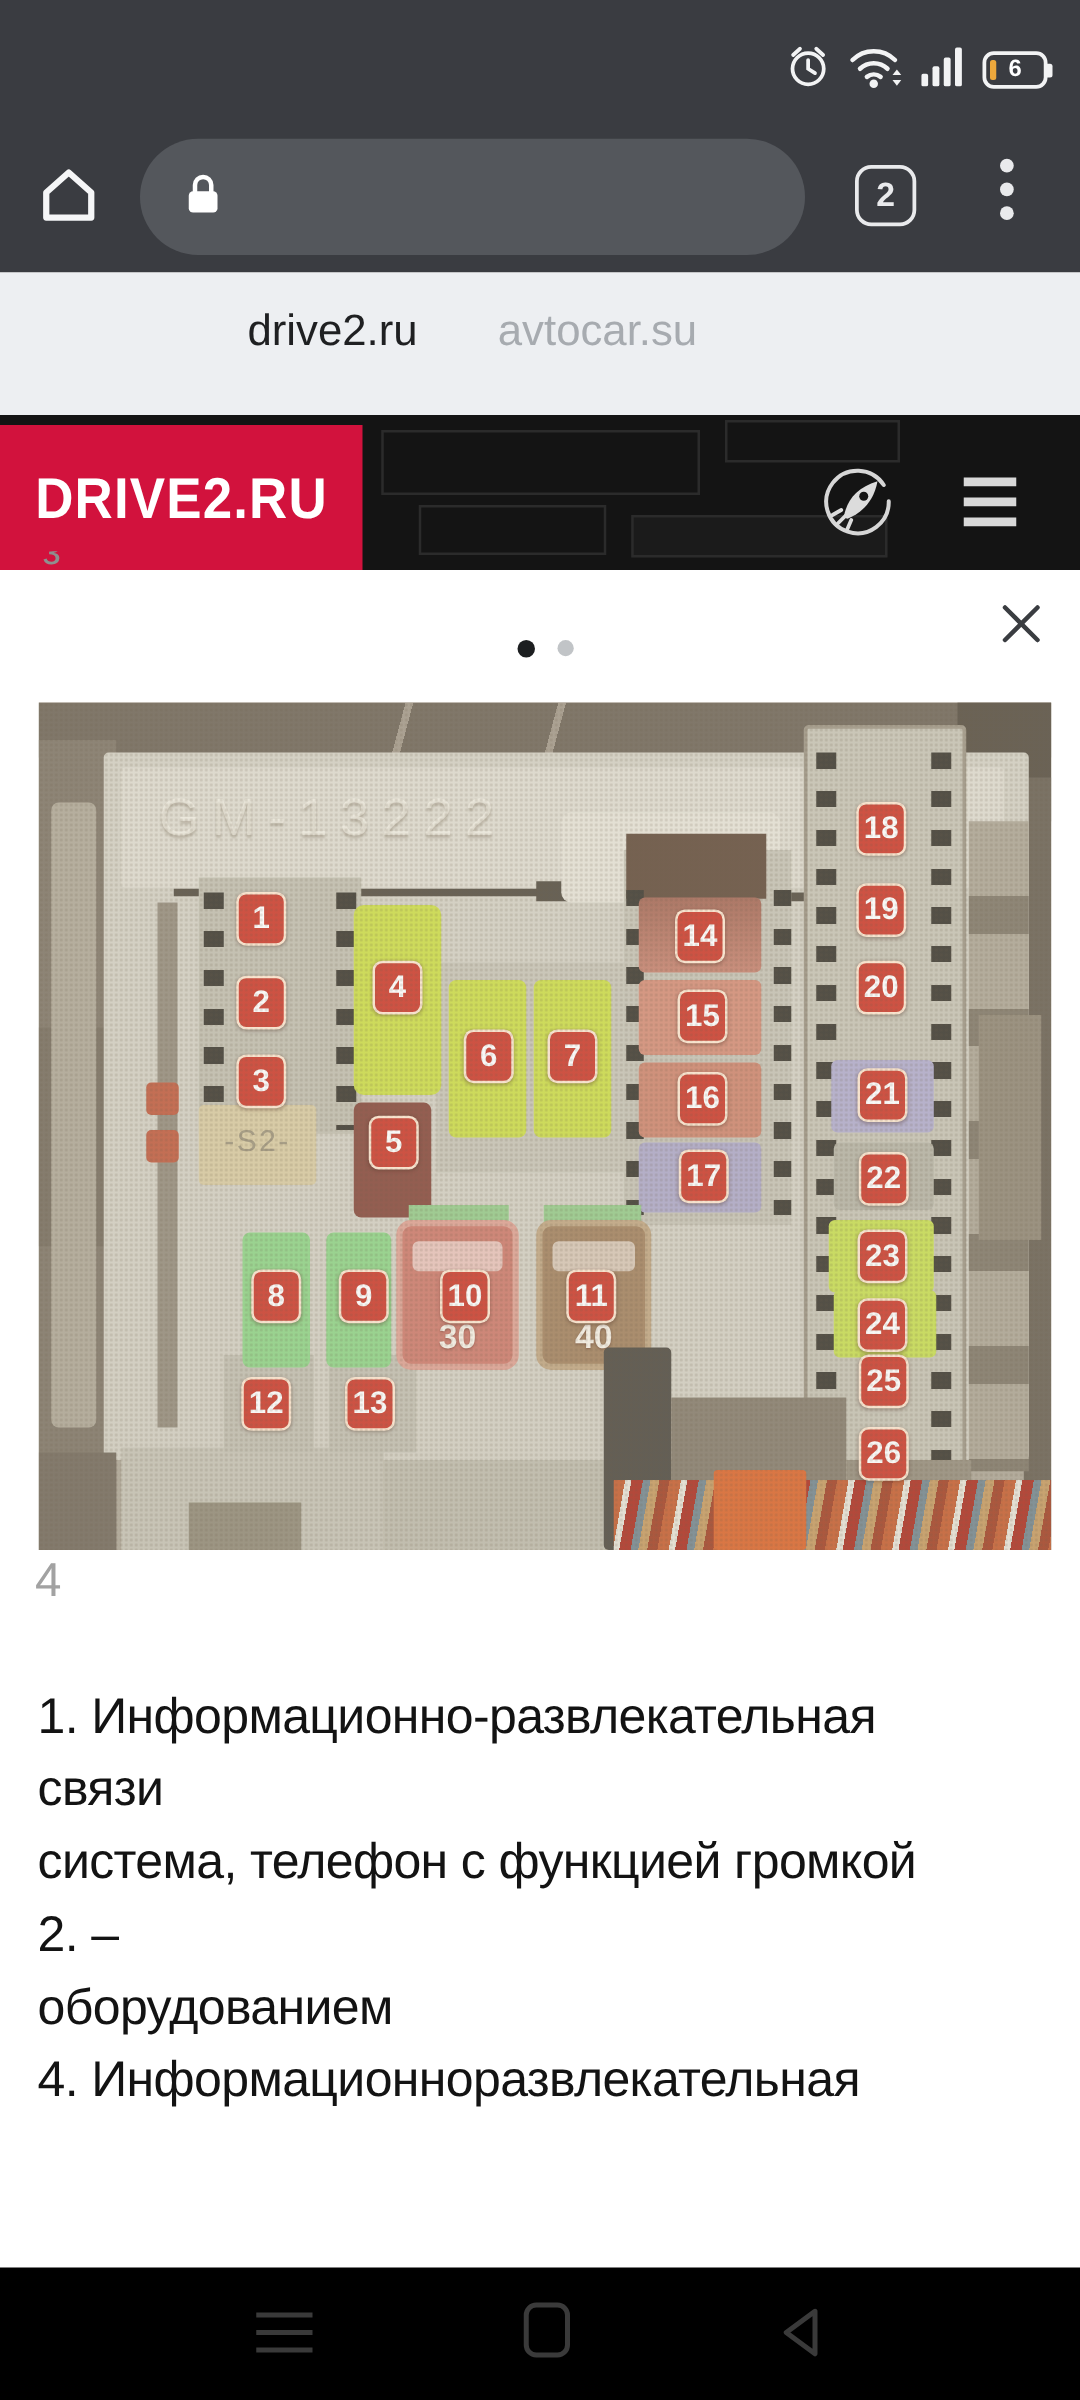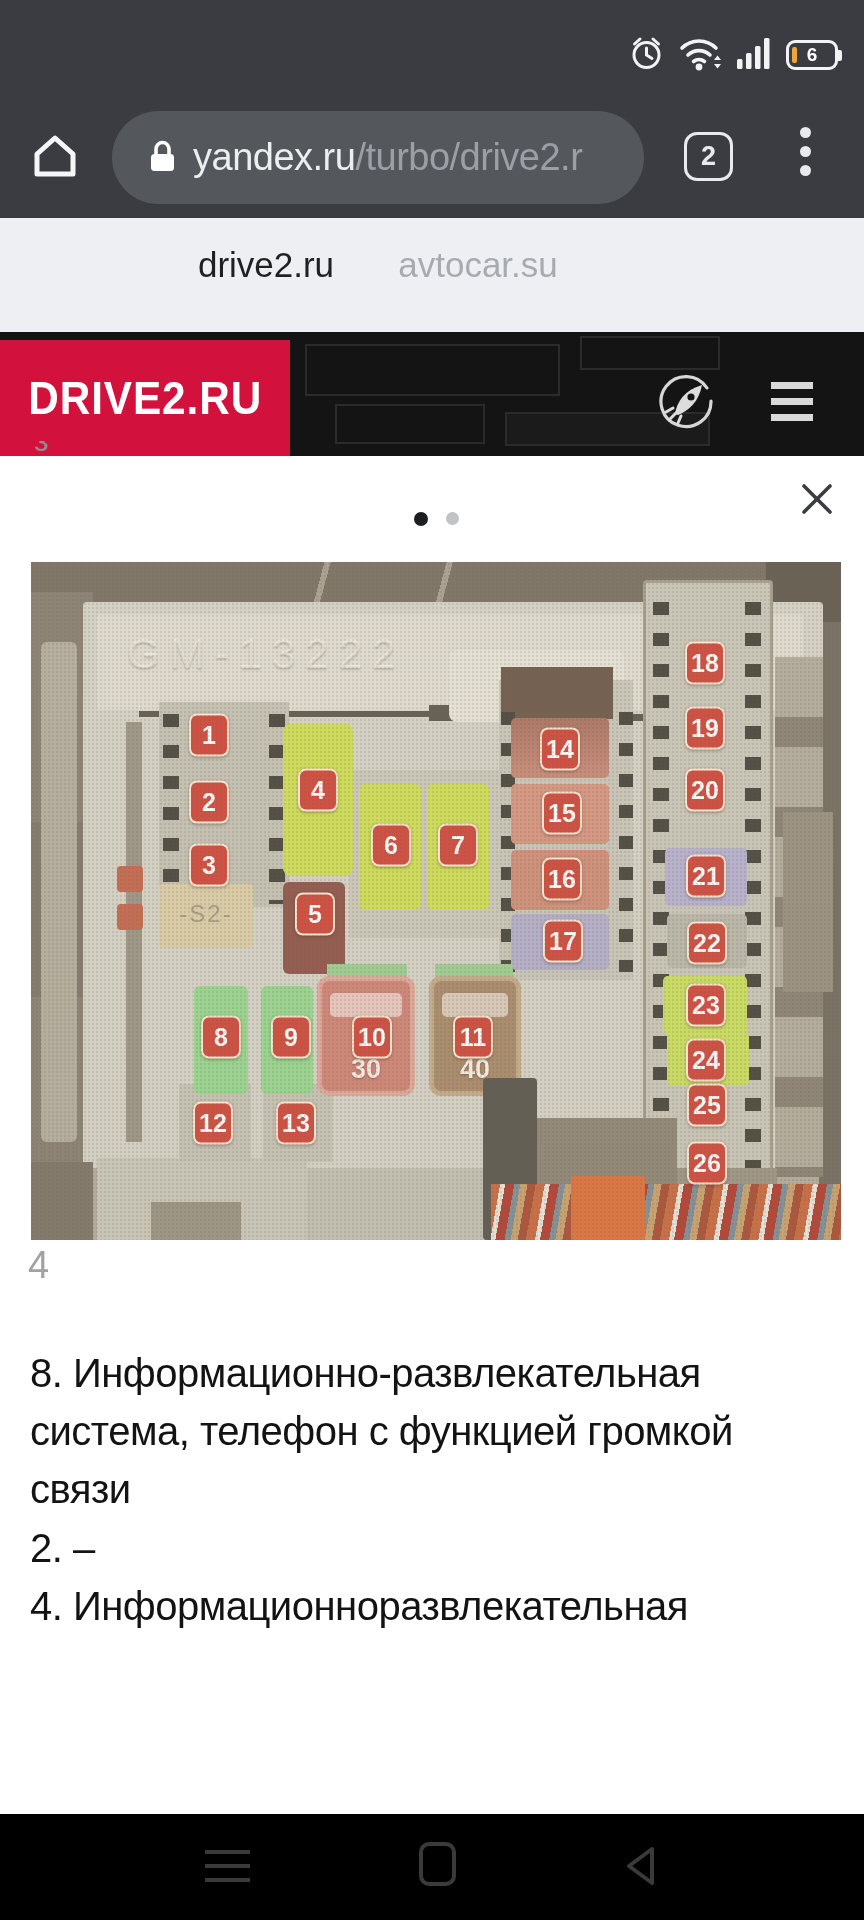--- a/index.html
+++ b/index.html
@@ -143,21 +143,20 @@
       </svg>
     </div>
 
     <div id="url-pill" class="abs">
       <span class="lock">
         <svg width="28" height="36" viewBox="0 0 28 36">
           <path d="M8 17 V11 A6.5 6.5 0 0 1 21 11 V17" stroke="#fff" stroke-width="3.6" fill="none"></path>
           <rect x="3" y="16" width="23" height="17" rx="3.5" fill="#fff"></rect>
         </svg>
       </span>
-      <span id="url-text"><span class="dom">yandex.ru</span><span class="path">/turbo/drive2.r</span></span>
     </div>
 
     <div id="tab-box" class="abs">
       <span>2</span>
     </div>
 
     <div id="kebab" class="abs">
       <i></i>
       <i></i>
       <i></i>
@@ -311,24 +310,25 @@
         <div class="fuse-label" style="left: 675px; top: 443px;">23</div>
         <div class="fuse-label" style="left: 675px; top: 498px;">24</div>
         <div class="fuse-label" style="left: 676px; top: 543px;">25</div>
         <div class="fuse-label" style="left: 676px; top: 601px;">26</div>
       </div>
   </div>
 
   <div id="photo-caption" class="abs">4</div>
 
   <div id="desc" class="abs">
-      <div>8. Информационно-развлекательная</div>
+      <div>1. Информационно-развлекательная</div>
+      <div>связи</div>
       <div>система, телефон с функцией громкой</div>
-      <div>связи</div>
       <div>2. –</div>
+      <div>оборудованием</div>
       <div>4. Информационноразвлекательная</div>
     </div>
 
   <div id="nav-bar" class="abs"></div>
   <div id="nav-menu">
     <i></i>
     <i></i>
     <i></i>
   </div>
   <div id="nav-home"></div>

